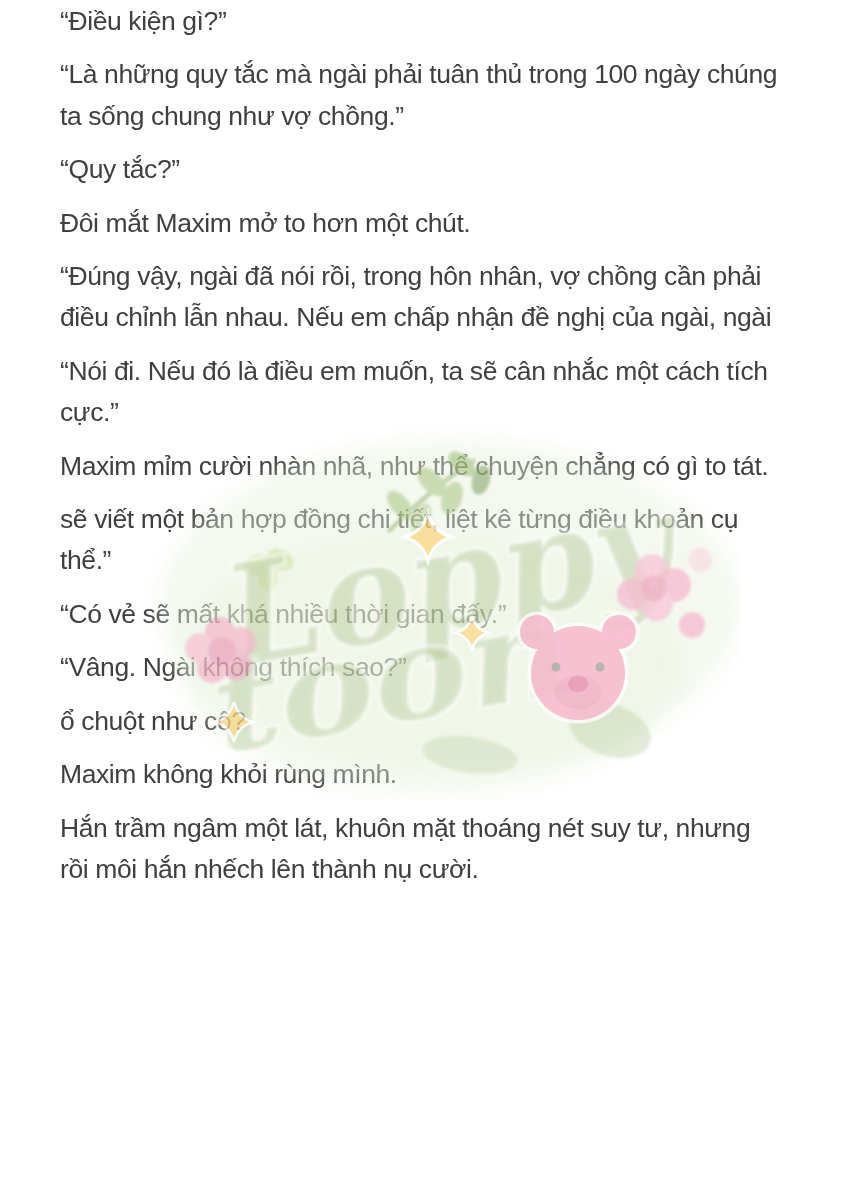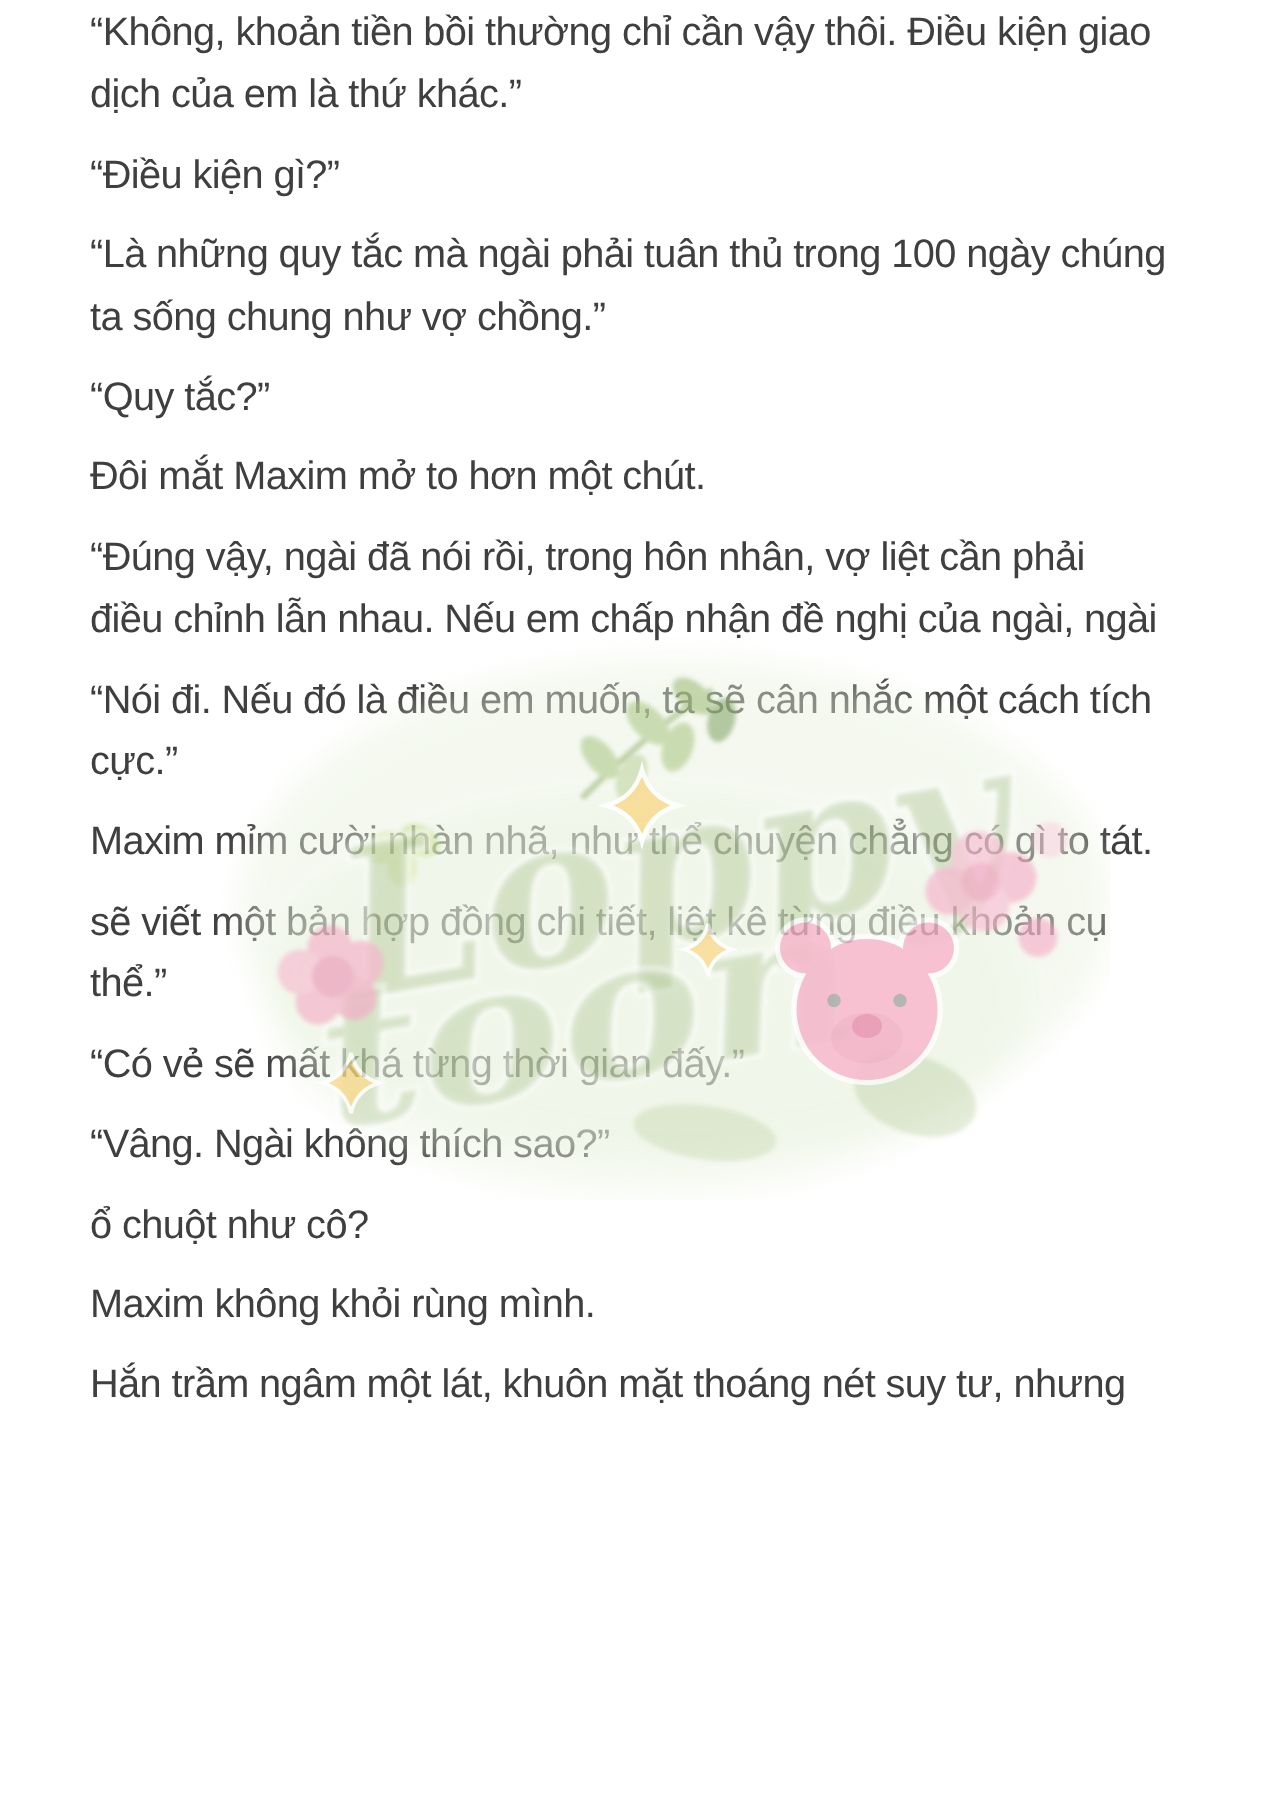--- a/index.html
+++ b/index.html
@@ -43,65 +43,62 @@
     font-weight: bold;
   }
 </style>
 </head>
 <body>
 
 <div class="page">
 
   <div class="content" id="story">
       <p class="para">
-        <span class="line">“Không, khoản tiền bồi thường chỉ cần vậy thôi. Điều kiện giao</span>
-        <span class="line">dịch của em là thứ khác.”</span>
-      </p>
-      <p class="para">
         <span class="line">“Điều kiện gì?”</span>
       </p>
       <p class="para">
         <span class="line">“Là những quy tắc mà ngài phải tuân thủ trong 100 ngày chúng</span>
         <span class="line">ta sống chung như vợ chồng.”</span>
       </p>
       <p class="para">
         <span class="line">“Quy tắc?”</span>
       </p>
       <p class="para">
         <span class="line">Đôi mắt Maxim mở to hơn một chút.</span>
       </p>
       <p class="para">
-        <span class="line">“Đúng vậy, ngài đã nói rồi, trong hôn nhân, vợ liệt cần phải</span>
+        <span class="line">“Đúng vậy, ngài đã nói rồi, trong hôn nhân, vợ chồng cần phải</span>
         <span class="line">điều chỉnh lẫn nhau. Nếu em chấp nhận đề nghị của ngài, ngài</span>
       </p>
       <p class="para">
         <span class="line">“Nói đi. Nếu đó là điều em muốn, ta sẽ cân nhắc một cách tích</span>
         <span class="line">cực.”</span>
       </p>
       <p class="para">
         <span class="line">Maxim mỉm cười nhàn nhã, như thể chuyện chẳng có gì to tát.</span>
       </p>
       <p class="para">
         <span class="line">sẽ viết một bản hợp đồng chi tiết, liệt kê từng điều khoản cụ</span>
         <span class="line">thể.”</span>
       </p>
       <p class="para">
-        <span class="line">“Có vẻ sẽ mất khá từng thời gian đấy.”</span>
+        <span class="line">“Có vẻ sẽ mất khá nhiều thời gian đấy.”</span>
       </p>
       <p class="para">
         <span class="line">“Vâng. Ngài không thích sao?”</span>
       </p>
       <p class="para">
         <span class="line">ổ chuột như cô?</span>
       </p>
       <p class="para">
         <span class="line">Maxim không khỏi rùng mình.</span>
       </p>
       <p class="para">
         <span class="line">Hắn trầm ngâm một lát, khuôn mặt thoáng nét suy tư, nhưng</span>
+        <span class="line">rồi môi hắn nhếch lên thành nụ cười.</span>
       </p>
     </div>
 
   <svg class="watermark" viewBox="0 0 600 380" xmlns="http://www.w3.org/2000/svg">
     <defs>
       <filter id="soft" x="-40%" y="-40%" width="180%" height="180%">
         <feGaussianBlur stdDeviation="10"></feGaussianBlur>
       </filter>
       <filter id="soft2" x="-30%" y="-30%" width="160%" height="160%">
         <feGaussianBlur stdDeviation="1.4"></feGaussianBlur>

